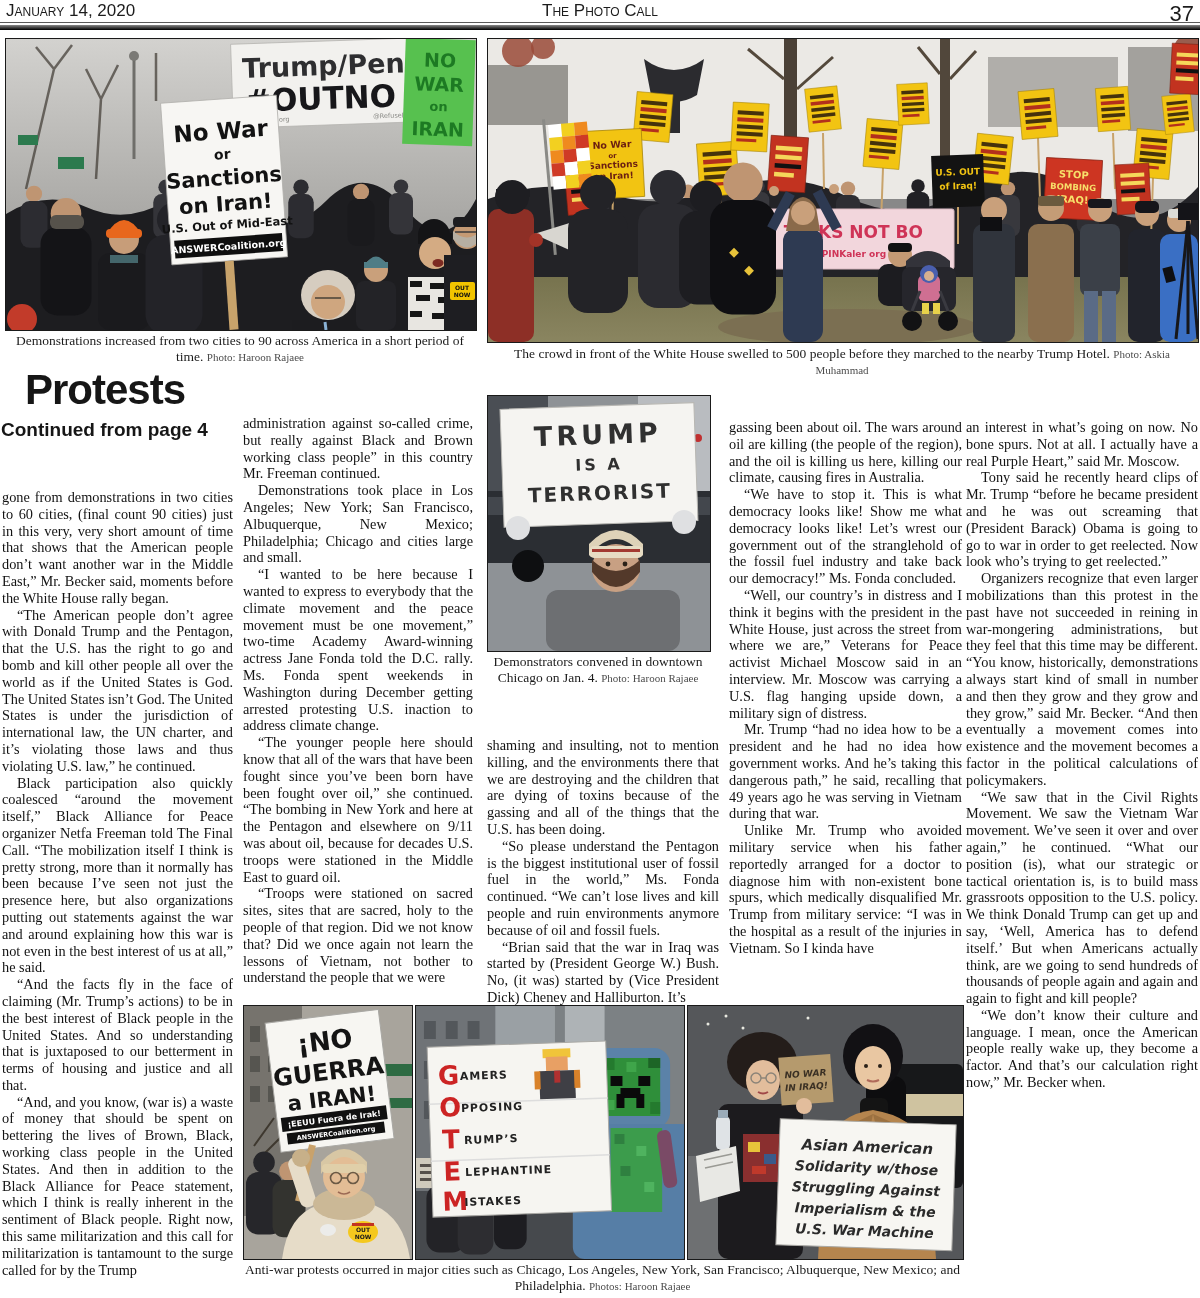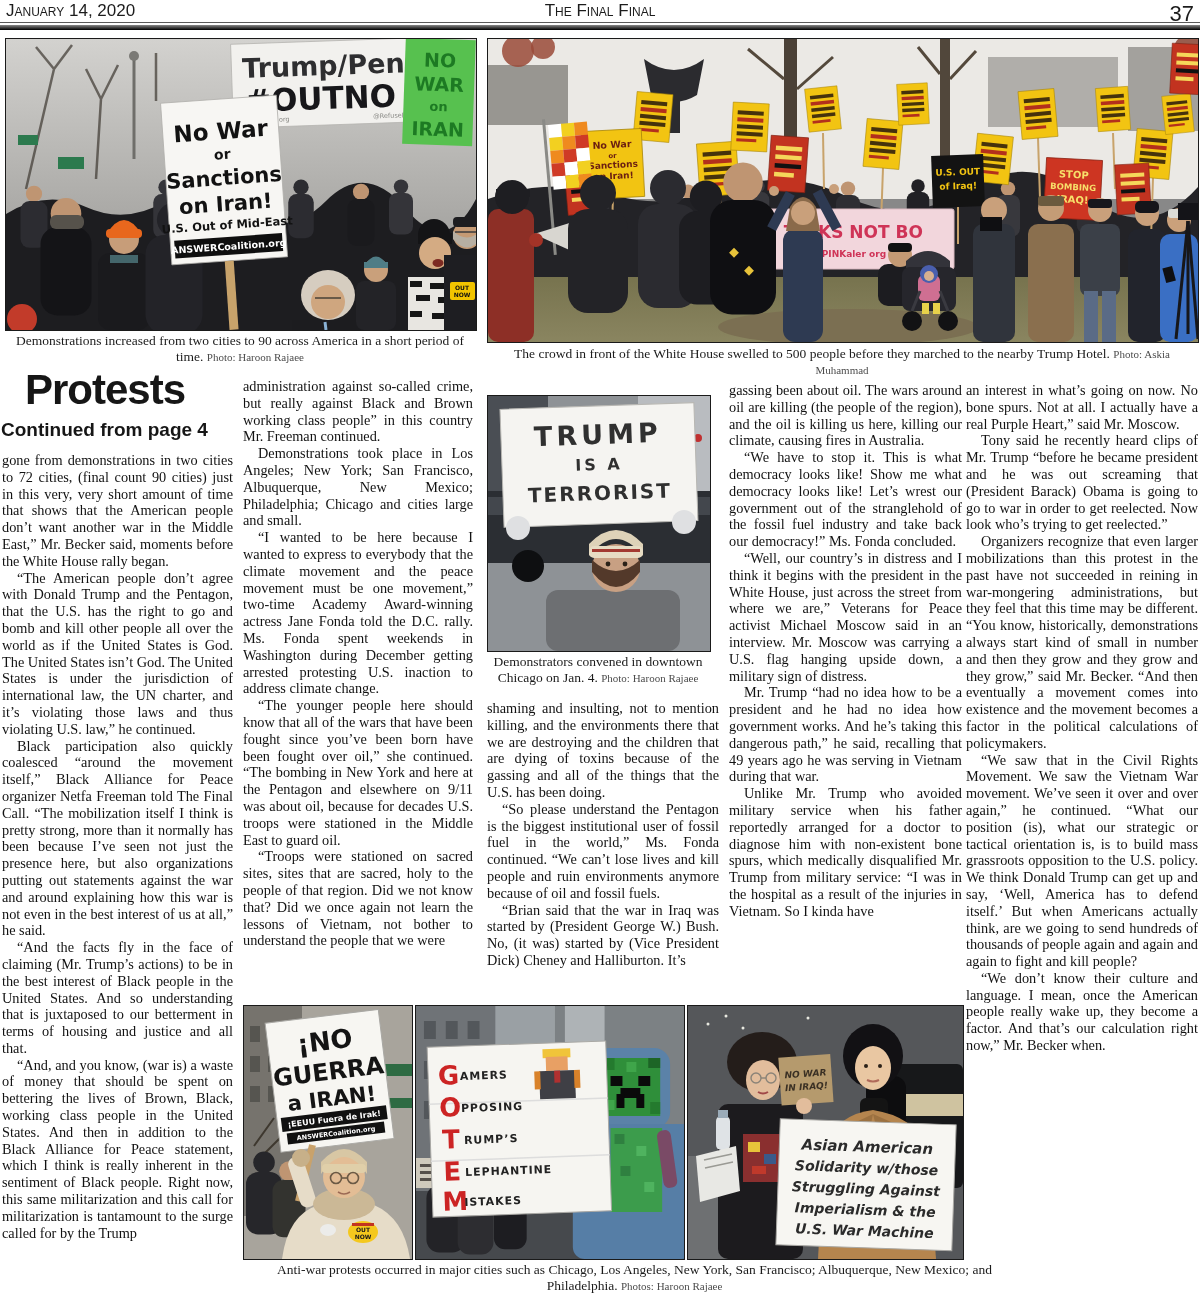--- a/index.html
+++ b/index.html
@@ -19,46 +19,46 @@
   .photo-mid{ left:487px; top:395px; width:222px; height:255px; }
   .photo-bl { left:243px; top:1005px; width:168px; height:253px; }
   .photo-bm { left:415px; top:1005px; width:268px; height:253px; }
   .photo-br { left:687px; top:1005px; width:275px; height:253px; }
   
   .cap { position:absolute; font-size:13.5px; line-height:1.22; color:#1b1b1b; text-align:center;font-family:Liberation Serif, serif; }
   .cap .credit { font-size:11px; color:#4c4c4c; }
   .cap-tl { left:5px; top:333px; width:470px; }
   .cap-tr { left:487px; top:346px; width:710px; }
   .cap-mid{ left:487px; top:654px; width:222px; }
-  .cap-bot{ left:243px; top:1262px; width:719px;margin-left:32px; }
+  .cap-bot{ left:243px; top:1262px; width:719px; }
   
   .headline { position:absolute; left:1px; top:366px; font-size:42px; font-weight:bold; letter-spacing:-1px; color:#161616; }
   .subhead  { position:absolute; left:1px; top:419px; font-size:19px; font-weight:bold; color:#161616; }
   
   .body-col { position:absolute; overflow:hidden; font-family:"Liberation Serif", serif;
-              font-size:14.3px; line-height:16.8px; text-align:justify; color:#121212; }
+              font-size:14.3px; line-height:16.8px; text-align:justify; color:#121212;margin-top:37px; }
   .body-col p { margin:0; text-indent:15px; }
   .body-col p:first-child { text-indent:0; }
   .col-1 { left:2px;   top:452px; width:231px; height:845px; }
   .col-2 { left:243px; top:378px; width:230px; height:626px; }
   .col-3 { left:487px; top:700px; width:232px; height:304px; }
   .col-4 { left:729px; top:382px; width:233px; height:622px; }
   .col-5 { left:966px; top:382px; width:232px; height:915px; }
   
   .sb { font-family:"DejaVu Sans", sans-serif; font-weight:bold; }
   .sn { font-family:"DejaVu Sans", sans-serif; }
   .hw { font-family:"DejaVu Sans", sans-serif; font-weight:bold; font-style:italic; }
 </style>
 </head>
 <body>
 
 <div class="page">
 
   <div class="hdr-date">January 14, 2020</div>
-  <div class="hdr-title">The Final Final</div>
+  <div class="hdr-title">The Photo Call</div>
   <div class="hdr-page">37</div>
   <div class="rule1"></div>
   <div class="rule2"></div>
 
   <figure class="photo-tl">
   <svg viewBox="0 0 470 291" preserveAspectRatio="none">
     <defs>
       <linearGradient id="tlsky" x1="0" y1="0" x2="0" y2="1">
         <stop offset="0" stop-color="#d3d2cf"></stop>
             <stop offset="1" stop-color="#8f8e8b"></stop>
@@ -374,21 +374,21 @@
   </figure>
   <div class="cap cap-tr">
     <span>The crowd in front of the White House swelled to 500 people before they marched to the nearby Trump Hotel.</span>
     <span class="credit">Photo: Askia Muhammad</span>
   </div>
 
   <h1 class="headline" style="margin:0;padding-left:24px;">Protests</h1>
   <h2 class="subhead" style="margin:0;">Continued from page 4</h2>
 
   <div class="body-col col-1">
-      <p>gone from demonstrations in two cities to 72 cities, (final count 90 cities) just in this very, very short amount of time that shows that the American people don’t want another war in the Middle East,” Mr. Becker said, moments before the White House rally began.</p>
+      <p>gone from demonstrations in two cities to 60 cities, (final count 90 cities) just in this very, very short amount of time that shows that the American people don’t want another war in the Middle East,” Mr. Becker said, moments before the White House rally began.</p>
       <p>“The American people don’t agree with Donald Trump and the Pentagon, that the U.S. has the right to go and bomb and kill other people all over the world as if the United States is God. The United States isn’t God. The United States is under the jurisdiction of international law, the UN charter, and it’s violating those laws and thus violating U.S. law,” he continued.</p>
       <p>Black participation also quickly coalesced “around the movement itself,” Black Alliance for Peace organizer Netfa Freeman told The Final Call. “The mobilization itself I think is pretty strong, more than it normally has been because I’ve seen not just the presence here, but also organizations putting out statements against the war and around explaining how this war is not even in the best interest of us at all,” he said.</p>
       <p>“And the facts fly in the face of claiming (Mr. Trump’s actions) to be in the best interest of Black people in the United States. And so understanding that is juxtaposed to our betterment in terms of housing and justice and all that.</p>
       <p>“And, and you know, (war is) a waste of money that should be spent on bettering the lives of Brown, Black, working class people in the United States. And then in addition to the Black Alliance for Peace statement, which I think is really inherent in the sentiment of Black people. Right now, this same militarization and this call for militarization is tantamount to the surge called for by the Trump</p>
     </div>
   <div class="body-col col-2">
       <p>administration against so-called crime, but really against Black and Brown working class people” in this country Mr. Freeman continued.</p>
       <p>Demonstrations took place in Los Angeles; New York; San Francisco, Albuquerque, New Mexico; Philadelphia; Chicago and cities large and small.</p>
       <p>“I wanted to be here because I wanted to express to everybody that the climate movement and the peace movement must be one movement,” two-time Academy Award-winning actress Jane Fonda told the D.C. rally. Ms. Fonda spent weekends in Washington during December getting arrested protesting U.S. inaction to address climate change.</p>
       <p>“The younger people here should know that all of the wars that have been fought since you’ve been born have been fought over oil,” she continued. “The bombing in New York and here at the Pentagon and elsewhere on 9/11 was about oil, because for decades U.S. troops were stationed in the Middle East to guard oil.</p>

